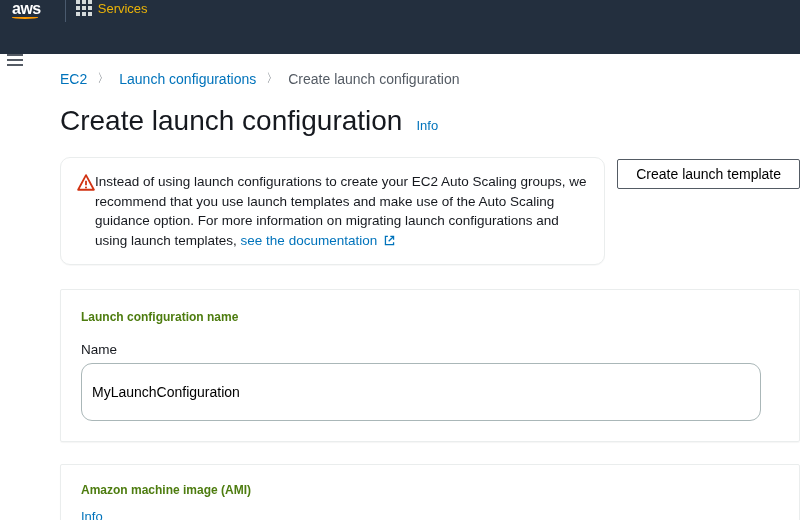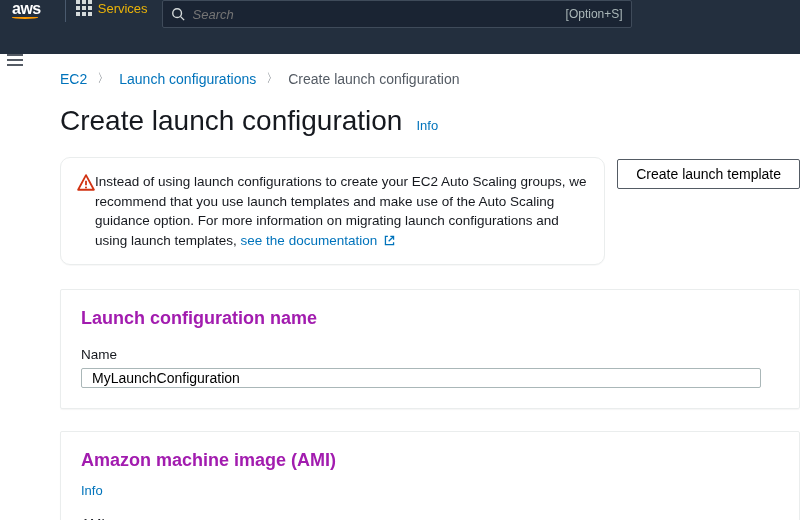--- a/index.html
+++ b/index.html
@@ -40,24 +40,24 @@
   .warning-row { display:flex; gap:12px; align-items:flex-start; margin-bottom:24px;}
   .warning-box { flex:1; border:1px solid #eaeded; border-radius:10px; padding:14px 16px; display:flex; gap:0; align-items:flex-start; background:#fff; box-shadow: 0 1px 1px rgba(0,0,0,0.03);}
   .warn-icon { flex-shrink:0; margin-top:2px;}
   .warning-box p { font-size:13.5px; line-height:1.45; color:#16191f;}
   .warning-box a { color:#0073bb; text-decoration:none; cursor:pointer;}
   .ext-icon { display:inline-block; vertical-align:-2px; margin-left:2px;}
   .create-btn { background:#fff; border:1px solid #545b64; border-radius:2px; padding:6px 18px; font-size:14px; cursor:pointer; white-space:nowrap; margin-top:2px; overflow:hidden;}
   
   
   .panel { border:1px solid #eaeded; border-radius:2px; padding:18px 20px 20px; margin-bottom:22px; box-shadow: 0 1px 1px rgba(0,0,0,0.04);}
-  .panel h2 { font-size:18px; font-weight:700; color:#a21caf; margin-bottom:18px; display:inline-block;}
+  .panel h2 { font-size:12px; font-weight:700; color:#4d7c0f; margin-bottom:18px; display:inline-block;}
   .panel .h2-row { display:flex; align-items:baseline; gap:12px; margin-bottom:18px;flex-direction:column;}
   .panel label { display:block; font-size:13.5px; color:#16191f; margin-bottom:6px;}
-  .text-input { width:100%; max-width:680px; border:1px solid #aab7b8; border-radius:2px; padding:1px 10px; font-size:14px; outline:none;}
+  .text-input { width:100%; max-width:680px; border:1px solid #aab7b8; border-radius:11px; padding:20px 10px; font-size:14px; outline:none;}
   .select-wrap { position:relative; max-width:680px;}
   .select-input { width:100%; border:1px solid #aab7b8; border-radius:2px; padding:7px 30px 7px 10px; font-size:14px; color:#879196; font-style:italic; background:#fff; cursor:pointer;}
   .caret { position:absolute; right:12px; top:50%; transform:translateY(-50%); pointer-events:none;}
 </style>
 </head>
 <body>
 
 <div class="topnav">
   <div class="aws-logo">
     <span>aws</span>
@@ -70,28 +70,20 @@
         <span></span>
         <span></span>
         <span></span>
         <span></span>
         <span></span>
         <span></span>
         <span></span>
         <span></span>
       </span>
     <span>Services</span>
-  </div>
-  <div class="search-wrap">
-    <svg class="mag-icon" viewBox="0 0 16 16">
-        <circle cx="7" cy="7" r="5" fill="none" stroke="#d5dbdb" stroke-width="1.6"></circle>
-        <line x1="11" y1="11" x2="15" y2="15" stroke="#d5dbdb" stroke-width="1.6"></line>
-      </svg>
-    <input type="text" placeholder="Search" style="">
-    <span class="search-shortcut">[Option+S]</span>
   </div>
 </div>
 
 <div class="side-handle">
   <div></div>
 </div>
 
 <div class="content">
 
   <nav class="breadcrumb">

